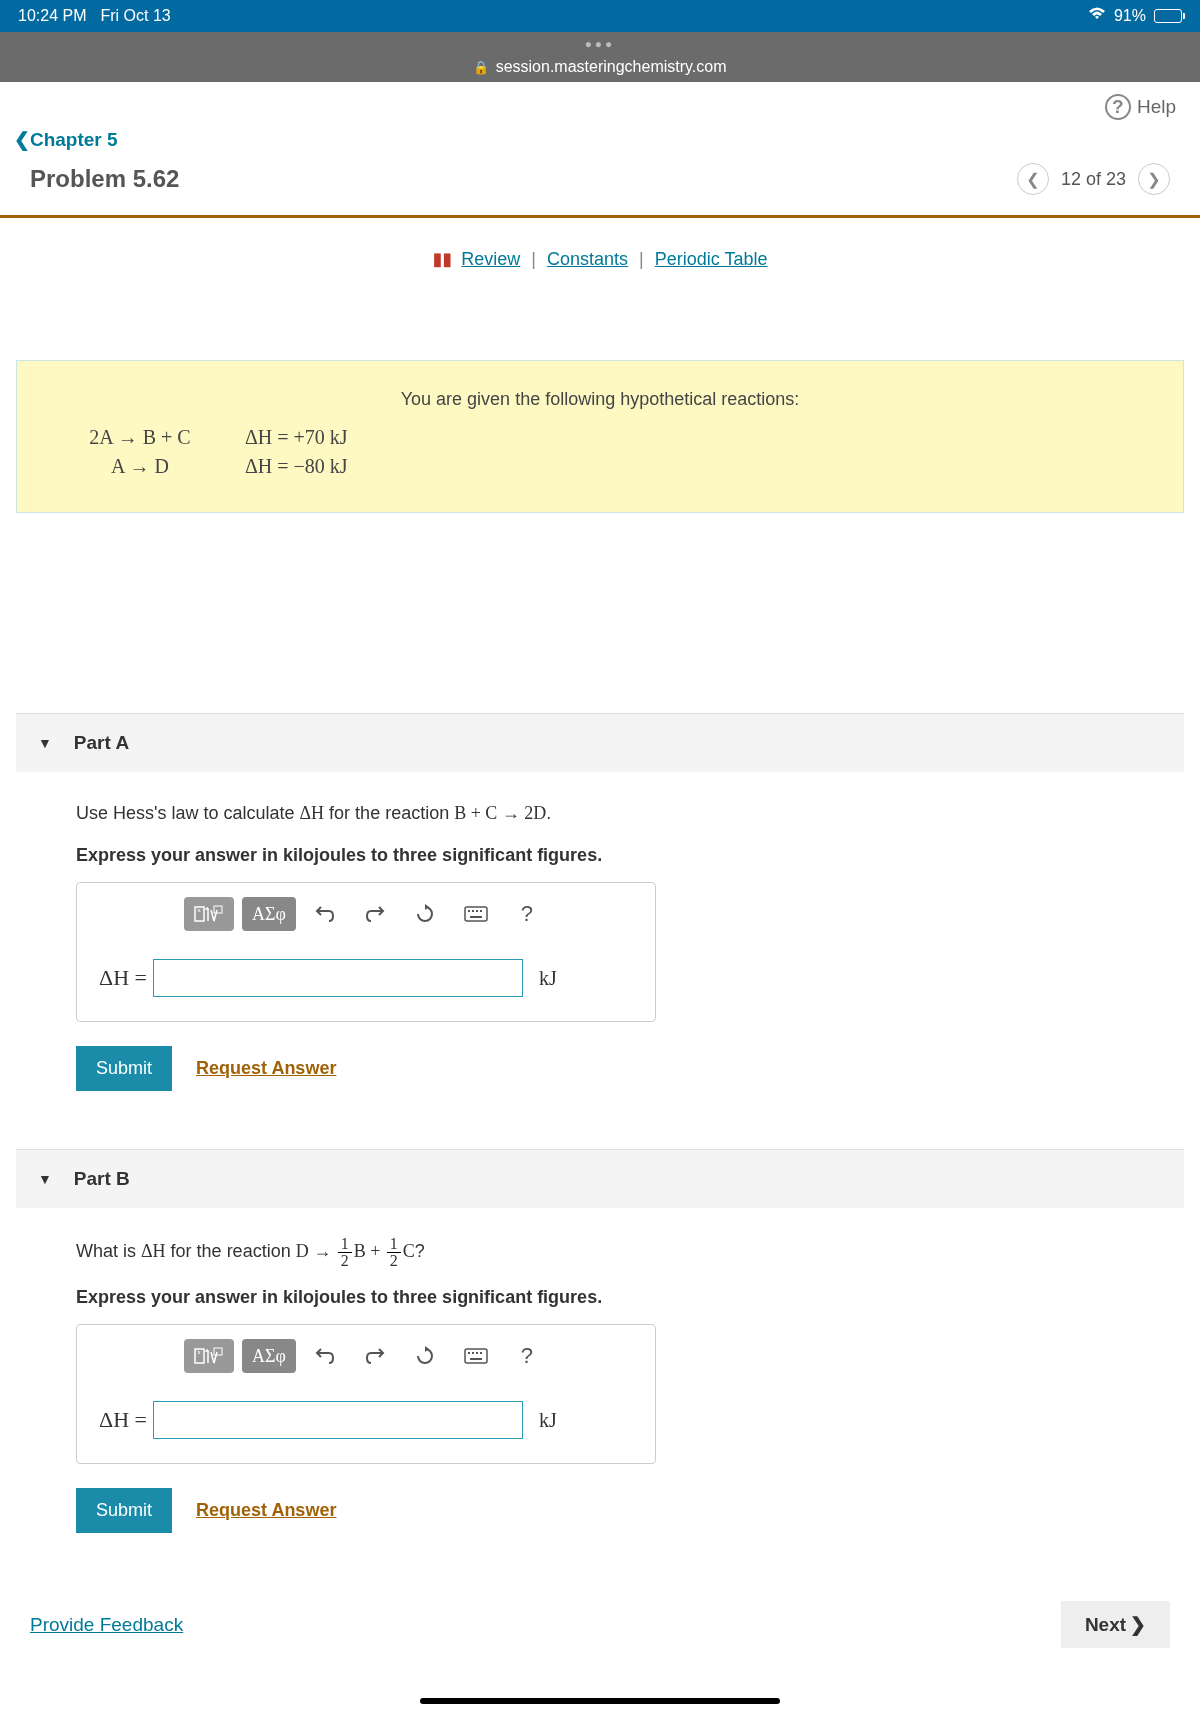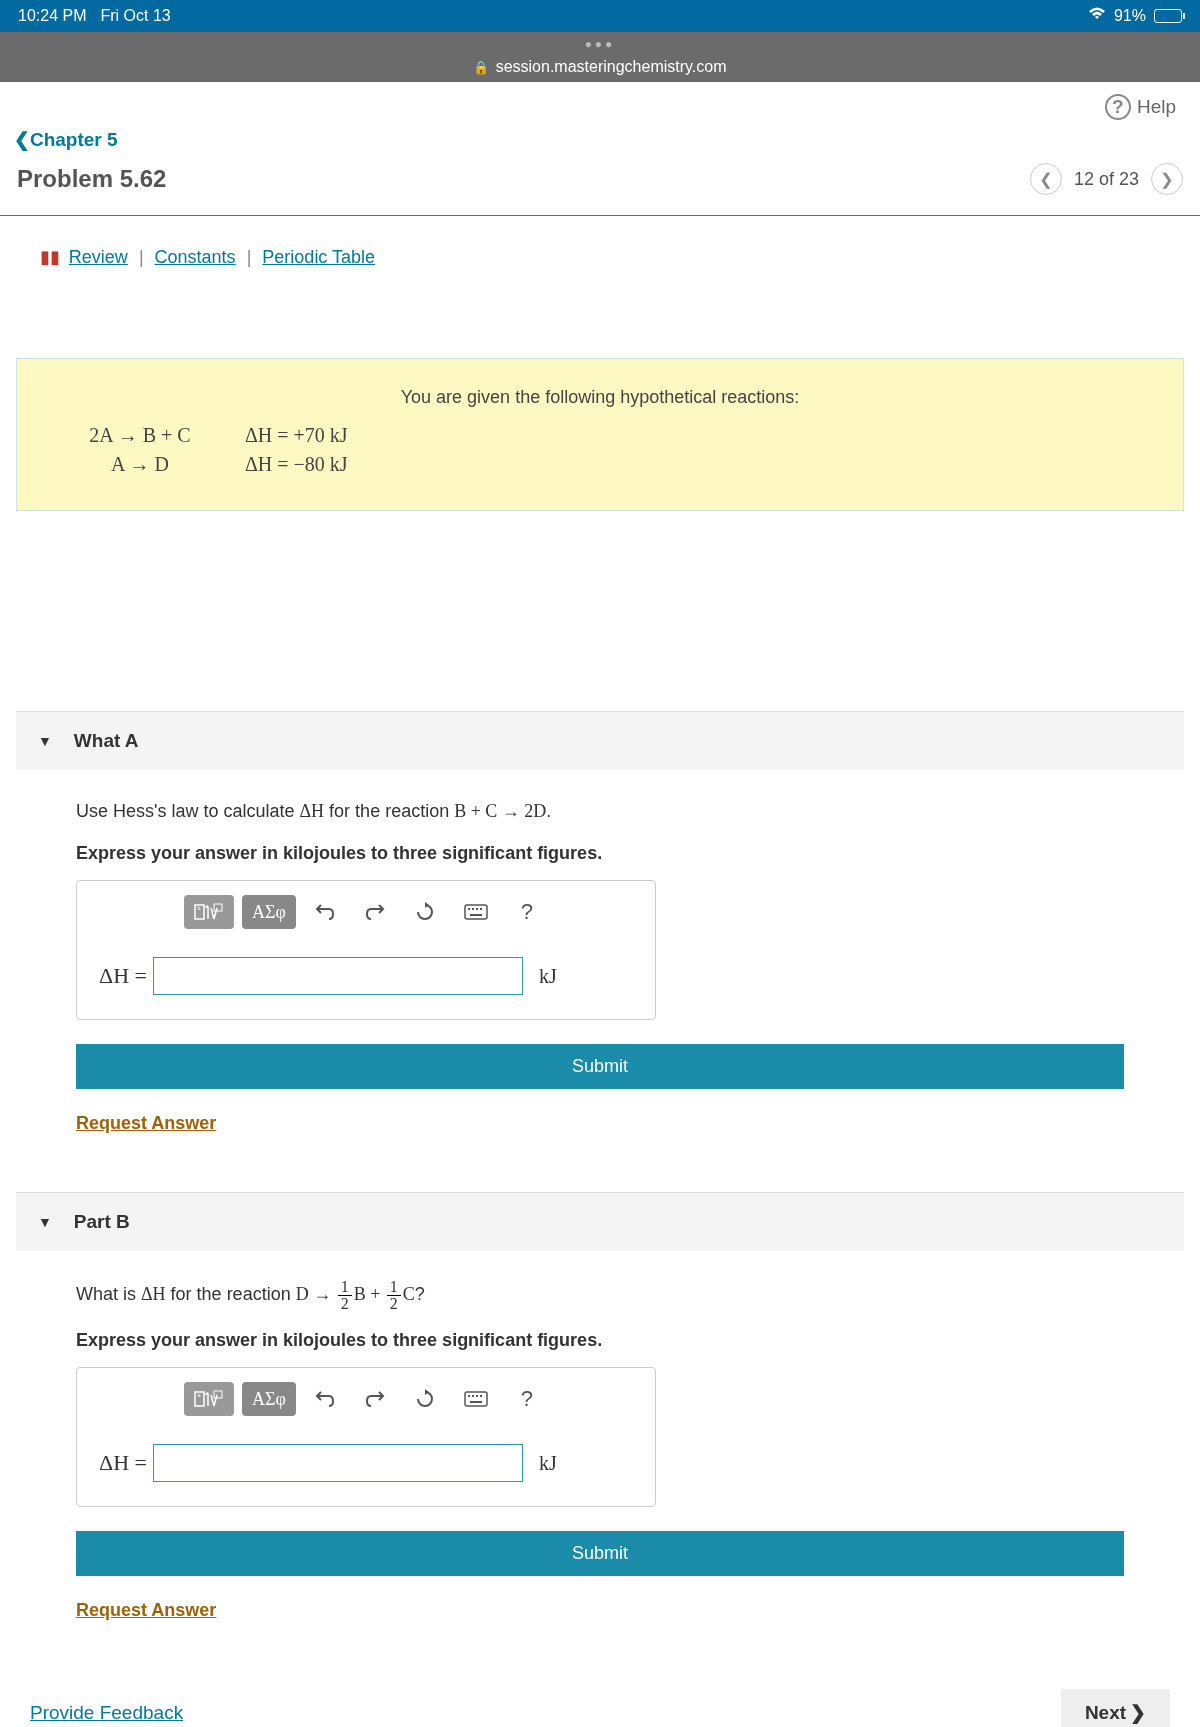--- a/index.html
+++ b/index.html
@@ -14,27 +14,27 @@
 
 .url-bar { background: #6b6b6b; color: #fff; height: 30px; display: flex; align-items: center; justify-content: center; font-size: 16px; gap: 6px; }
 .lock-icon { font-size: 13px; }
 
 .top-bar { display: flex; justify-content: flex-end; padding: 12px 24px 0; }
 .help-btn { color: #666; font-size: 19px; display: flex; align-items: center; gap: 6px; cursor: pointer; }
 .help-circle { width: 26px; height: 26px; border: 2px solid #888; border-radius: 50%; display: flex; align-items: center; justify-content: center; font-weight: bold; color: #888; }
 
 .chapter-link { color: #007a99; font-size: 19px; font-weight: bold; padding: 0 14px; margin-top: 8px; display: inline-block; cursor: pointer; }
 
-.problem-header { display: flex; justify-content: space-between; align-items: center; padding: 12px 17px 20px; border-bottom: 1px solid #a16207; }
+.problem-header { display: flex; justify-content: space-between; align-items: center; padding: 12px 30px 20px; border-bottom: 3px solid #a16207; }
 .problem-title { font-size: 24px; font-weight: bold; color: #555; }
 .nav-group { display: flex; align-items: center; gap: 12px; }
 .nav-circle { width: 32px; height: 32px; border: 1px solid #ccc; border-radius: 50%; display: flex; align-items: center; justify-content: center; color: #888; cursor: pointer; font-size: 16px; }
 .nav-text { font-size: 18px; color: #555; }
 
-.ref-links { text-align: left; padding: 30px 40px 0; font-size: 18px; }
+.ref-links { text-align: center; padding: 30px 40px 0; font-size: 18px; }
 .ref-links a { color: #007a99; text-decoration: underline; cursor: pointer; }
 .ref-sep { color: #888; margin: 0 6px; }
 .flag-icon { color: #c0392b; margin-right: 4px; }
 
 .content { padding: 0 16px; }
 
 .given-box { background: #fef9c3; border: 1px solid #cce3e8; padding: 28px 18px; margin-top: 90px; font-size: 18px; color: #444; text-align: center; }
 .given-box .intro { margin-bottom: 16px; }
 .rxn-row { display: flex; margin-bottom: 6px; font-family: 'Times New Roman', serif; font-size: 20px; }
 .rxn-eq { width: 210px; }
@@ -57,21 +57,21 @@
 .tool-btn { background: #888; color: #fff; border-radius: 4px; padding: 6px 10px; font-size: 18px; cursor: pointer; display: flex; align-items: center; justify-content: center; min-width: 42px; height: 34px; }
 .tool-btn.light { background: transparent; color: #555; }
 .tool-btn.templates { background: #999; font-family: serif; }
 .tool-btn.greek { background: #888; font-family: serif; }
 
 .answer-line { display: flex; align-items: center; gap: 6px; padding: 0 8px 10px; }
 .dh-label { font-family: 'Times New Roman', serif; font-size: 22px; }
 .answer-input { border: 1.5px solid #2a9bb3; height: 38px; width: 370px; padding: 0 8px; font-size: 18px; }
 .unit { font-family: 'Times New Roman', serif; font-size: 20px; margin-left: 10px; }
 
-.submit-row { display: flex; gap: 24px; margin-top: 24px; flex-direction: column; }
+.submit-row { display: flex; align-items: center; gap: 24px; margin-top: 24px; }
 .submit-btn { background: #1a8ba8; color: #fff; border: none; padding: 12px 20px; font-size: 18px; cursor: pointer; }
 .req-answer { color: #a16207; font-weight: bold; text-decoration: underline; cursor: pointer; font-size: 18px; }
 
 .footer-row { display: flex; justify-content: space-between; align-items: center; padding: 40px 30px 30px; }
 .feedback-link { color: #007a99; text-decoration: underline; font-size: 19px; cursor: pointer; }
 .next-btn { background: #eee; color: #333; padding: 12px 24px; font-size: 19px; font-weight: bold; cursor: pointer; display: flex; align-items: center; gap: 4px; }
 
 .frac { display: inline-flex; flex-direction: column; align-items: center; vertical-align: middle; font-size: 16px; line-height: 1; margin: 0 2px; }
 .frac .num { border-bottom: 1px solid #000; padding: 0 3px; }
 .frac .den { padding: 0 3px; }
@@ -152,21 +152,21 @@
     </div>
     <div class="rxn-row">
       <span class="rxn-eq math">A → D</span>
       <span class="rxn-dh math">ΔH = −80 kJ</span>
     </div>
   </div>
 
   <div class="part-container">
     <div class="part-header">
       <span class="part-caret">▼</span>
-      <span class="part-title">What A</span>
+      <span class="part-title">Part A</span>
     </div>
     <div class="part-body">
       <div class="question-text">
         <span>Use Hess's law to calculate </span><span class="math" style="font-style:normal;">ΔH</span><span> for the reaction </span><span class="math">B + C → 2D</span><span>.</span>
       </div>
       <div class="instruct">Express your answer in kilojoules to three significant figures.</div>
 
       <div class="answer-box">
         <div class="toolbar">
           <div class="tool-btn templates">

